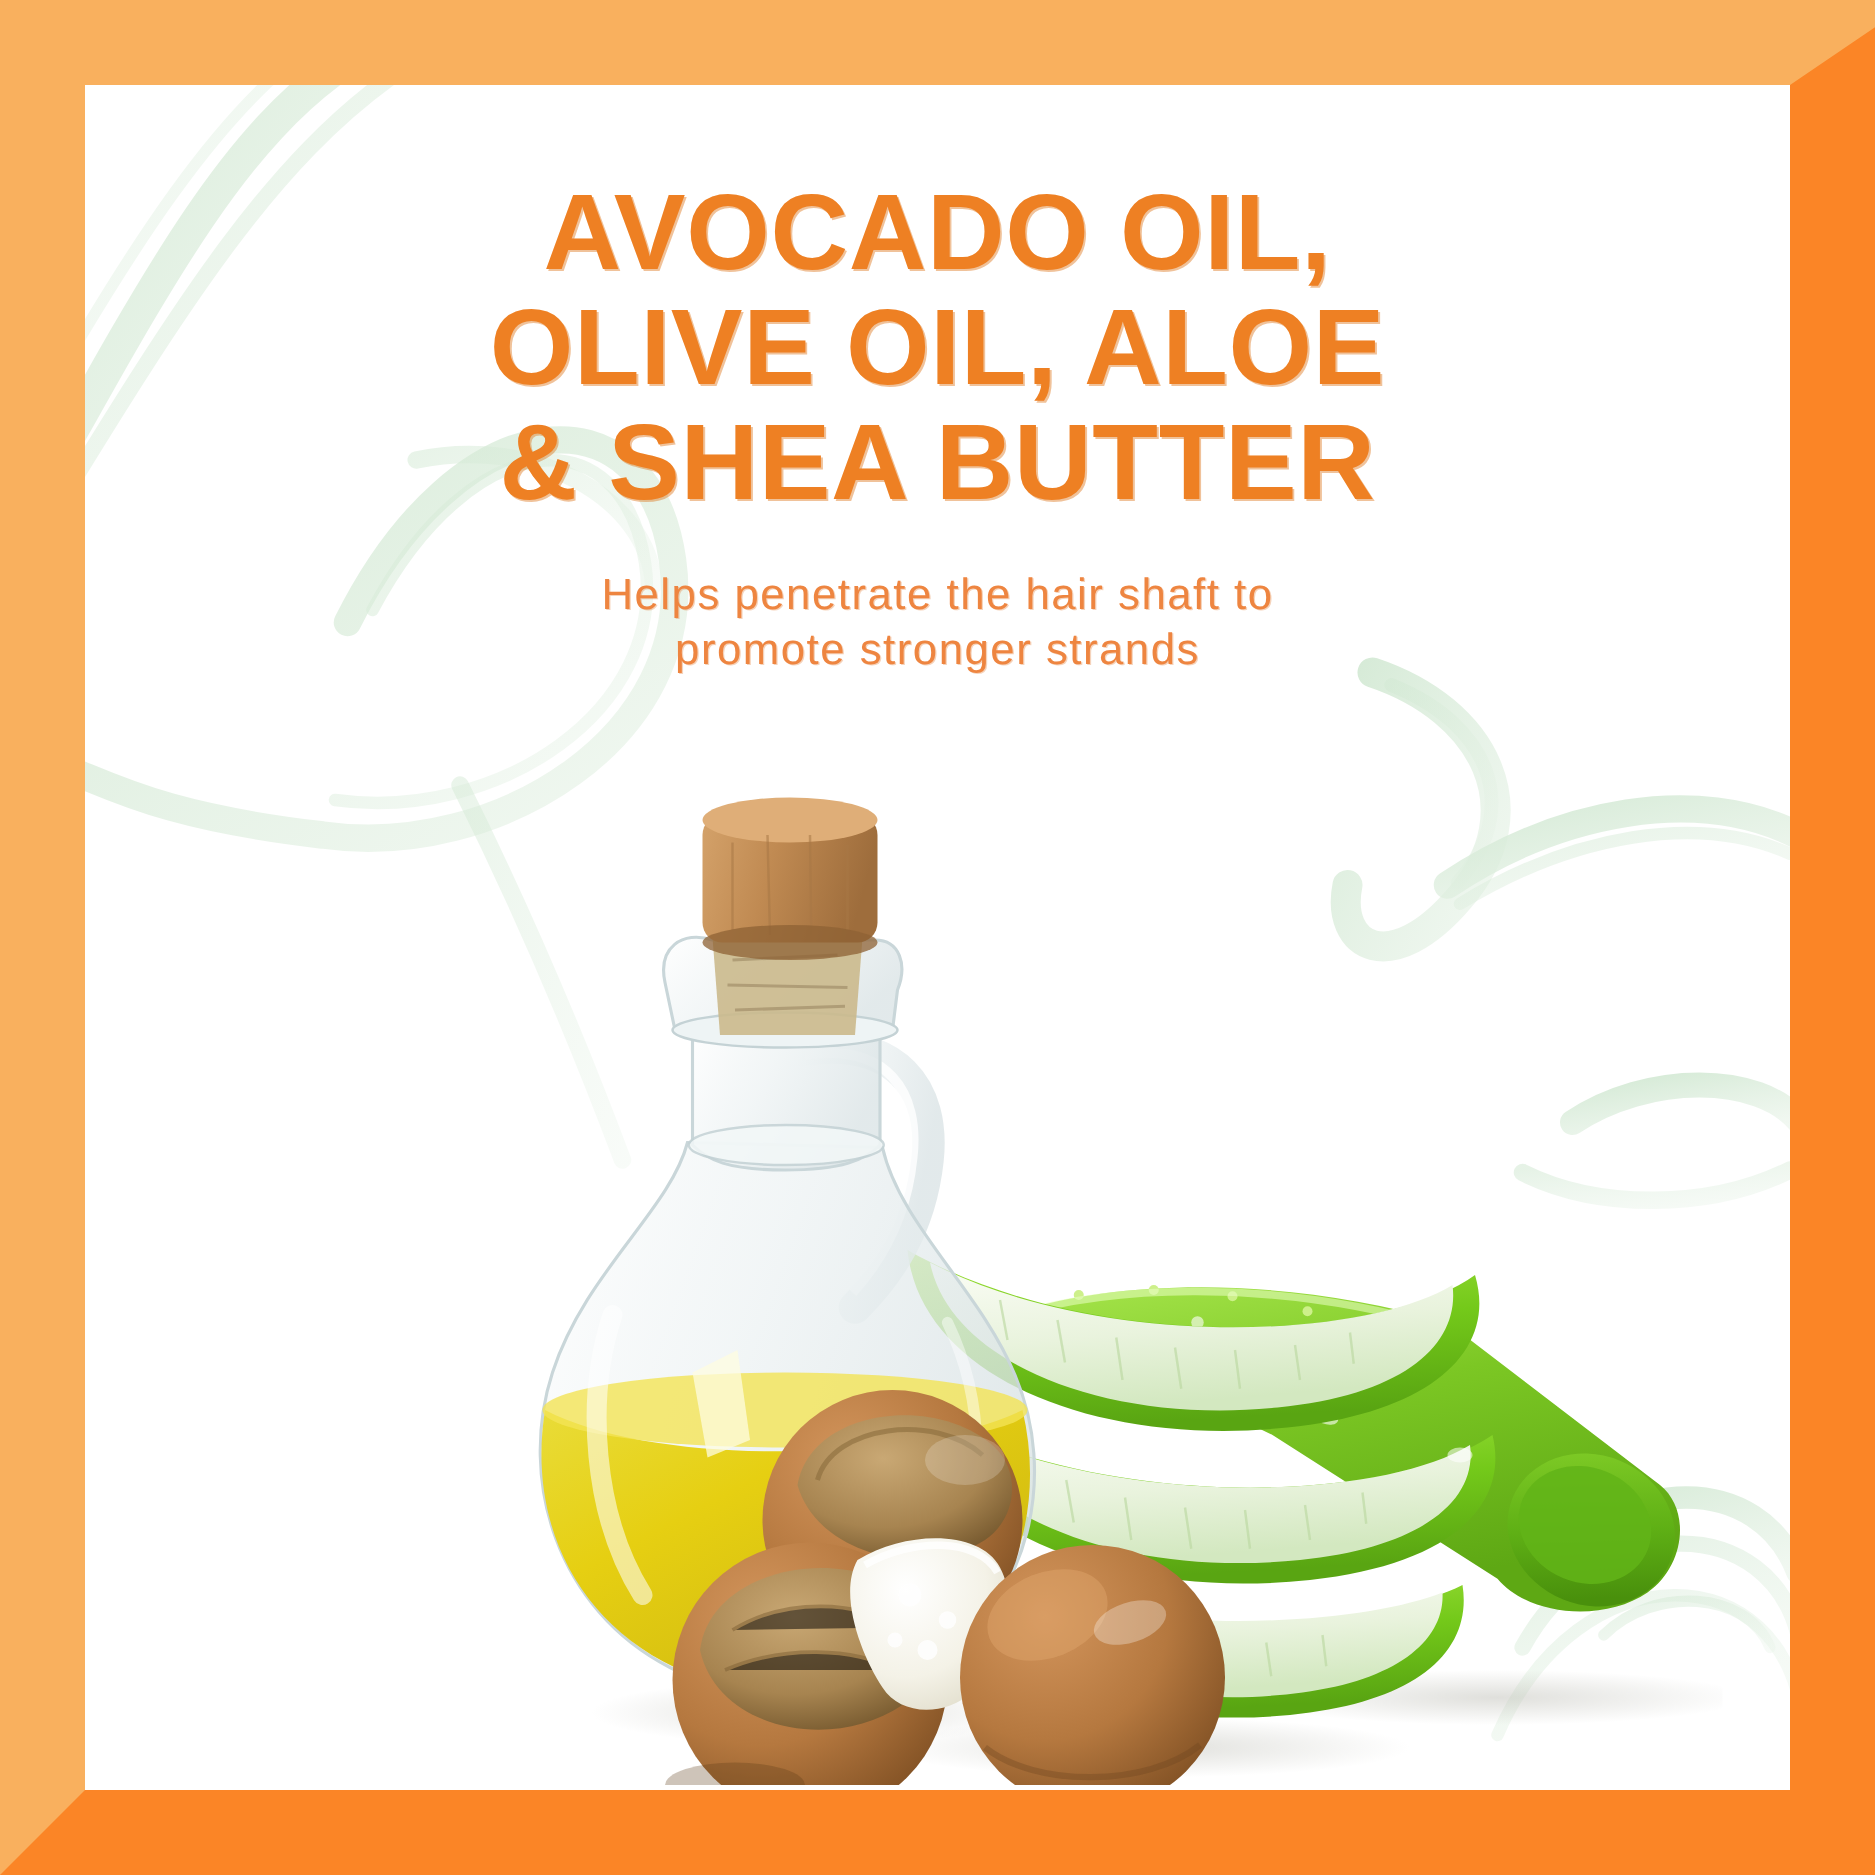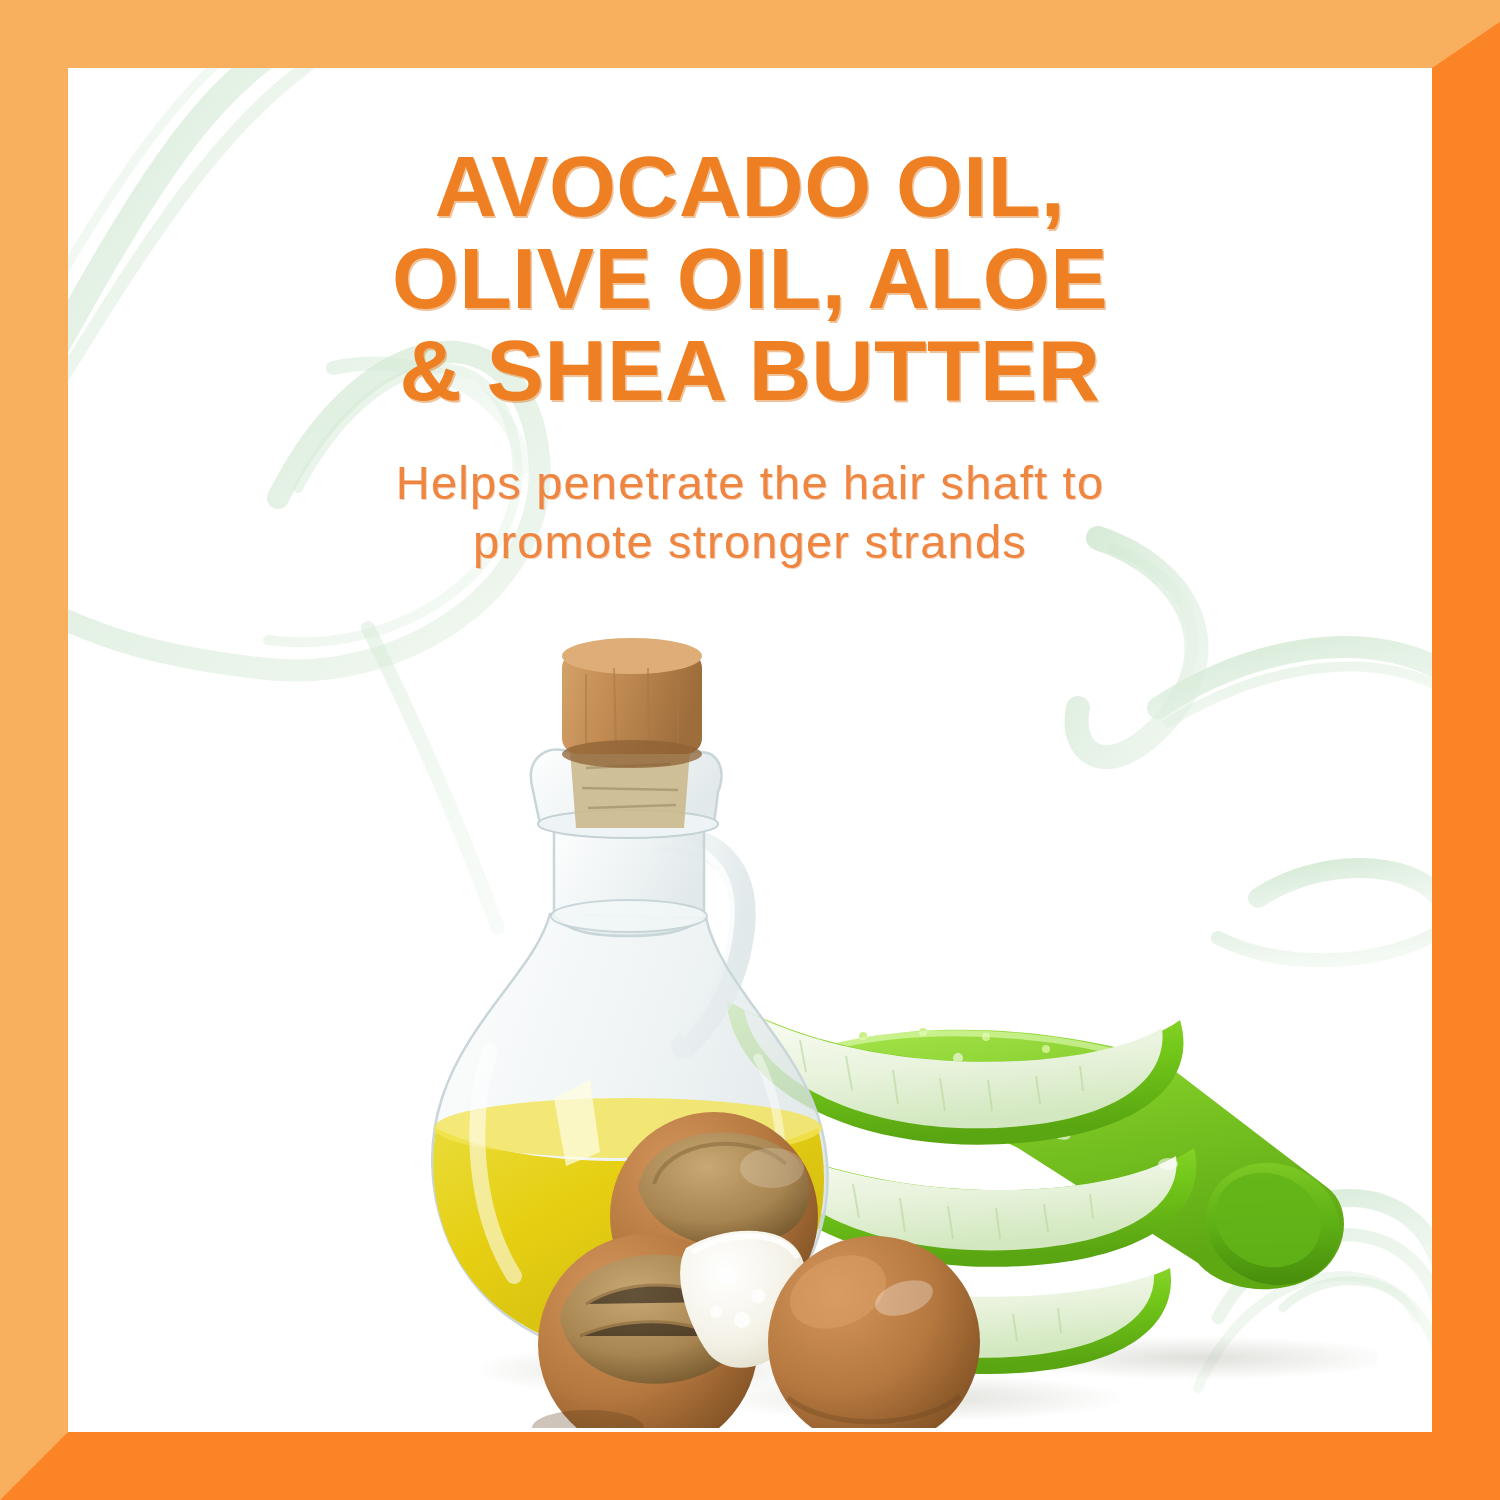--- a/index.html
+++ b/index.html
@@ -63,21 +63,21 @@
     white-space: pre-line;
     text-shadow: 1.5px 1.5px 0 rgba(222,120,30,0.45);
   }
   .subhead {
     position: absolute;
     left: 0;
     right: 0;
     top: 386px;
     text-align: center;
     color: #ee8540;
-    font-size: 47px;
+    font-size: 35px;
     line-height: 1.25;
     font-weight: 400;
     letter-spacing: 1.2px;
     white-space: pre-line;
     text-shadow: 1px 1px 0 rgba(226,130,60,0.35);
   }
 
   
   .photo {
     position: absolute;

